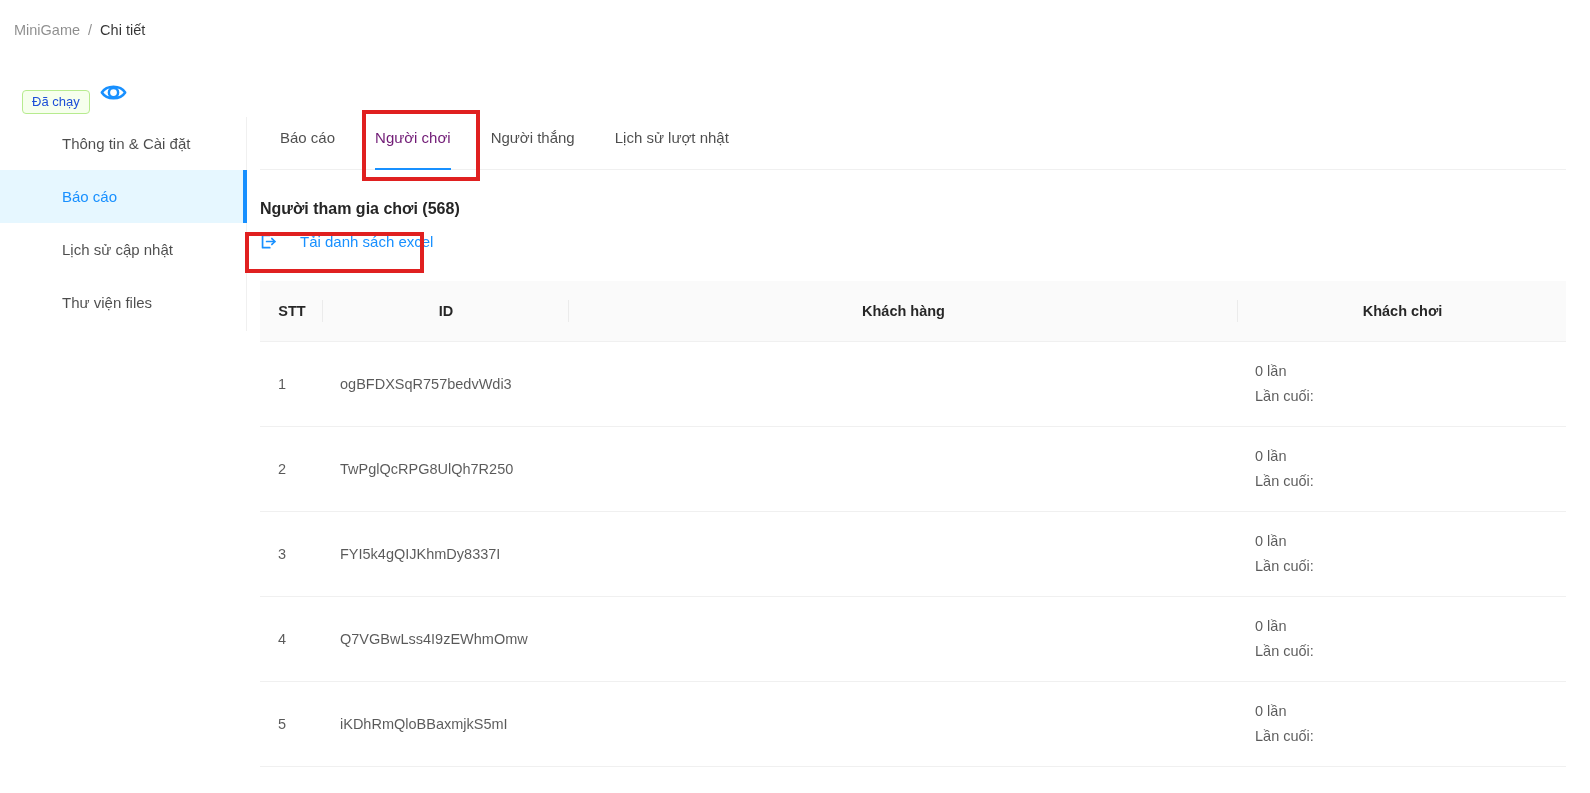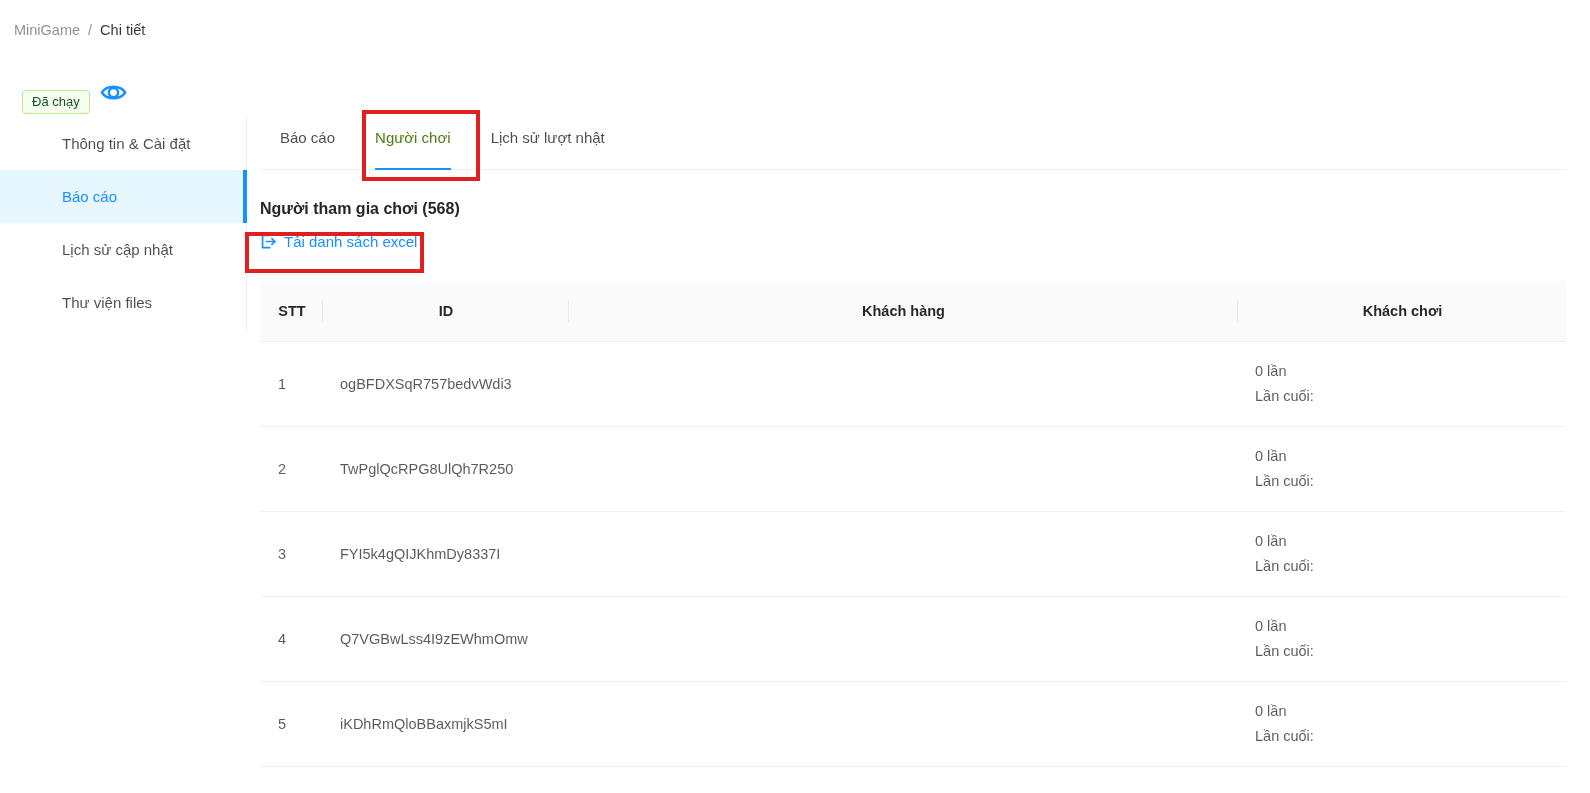--- a/index.html
+++ b/index.html
@@ -41,21 +41,21 @@
     letter-spacing: 0.2px;
   }
   .status-badge {
     margin-left: 8px;
     font-size: 13px;
     line-height: 20px;
     padding: 1px 9px;
     border-radius: 4px;
     background: #f6ffed;
     border: 1px solid #b7eb8f;
-    color: #14532d;
+    color: #1d4ed8;
     white-space: nowrap;
     margin-top: 20px;
   }
   .eye-btn {
     margin-left: 10px;
     width: 28px; height: 28px;
     display: inline-flex;
     align-items: center;
     justify-content: center;
     color: #1890ff;
@@ -111,37 +111,37 @@
     margin: 0 20px;
     padding: 19px 0 17px 0;
     font-size: 15px;
     color: rgba(0,0,0,0.70);
     cursor: pointer;
     border-bottom: 2px solid transparent;
     margin-bottom: -1px;
     white-space: nowrap;
   }
   .tab.active {
-    color: #4d7c0f;
+    color: #701a75;
     border-bottom-color: #1890ff;
     text-align: right;
   }
 
   
   .section-heading {
     margin: 30px 0 0 0;
     font-size: 16px;
     font-weight: 700;
     color: #262626;
   }
   .export-link {
     margin-top: 15px;
     display: inline-flex;
     align-items: flex-end;
-    gap: 7px;
+    gap: 23px;
     color: #1890ff;
     font-size: 15px;
     cursor: pointer;
     text-decoration: none;
   }
 
   
   .players-table {
     margin-top: 28px;
     width: 100%;
@@ -218,20 +218,21 @@
     <div class="side-item">Lịch sử cập nhật</div>
     <div class="side-item">Thư viện files</div>
   </nav>
 
   <div class="content">
 
     
     <div class="tabbar">
       <div class="tab">Báo cáo</div>
       <div class="tab active">Người chơi</div>
+      <div class="tab">Người thắng</div>
       <div class="tab">Lịch sử lượt nhật</div>
     </div>
 
     
     <h2 class="section-heading">Người tham gia chơi (568)</h2>
 
     
     <a class="export-link">
       <span>
         <svg class="icon-svg" width="17" height="17" viewBox="0 0 16 16" fill="none" stroke="currentColor" stroke-width="1.6" stroke-linecap="round" stroke-linejoin="round">

